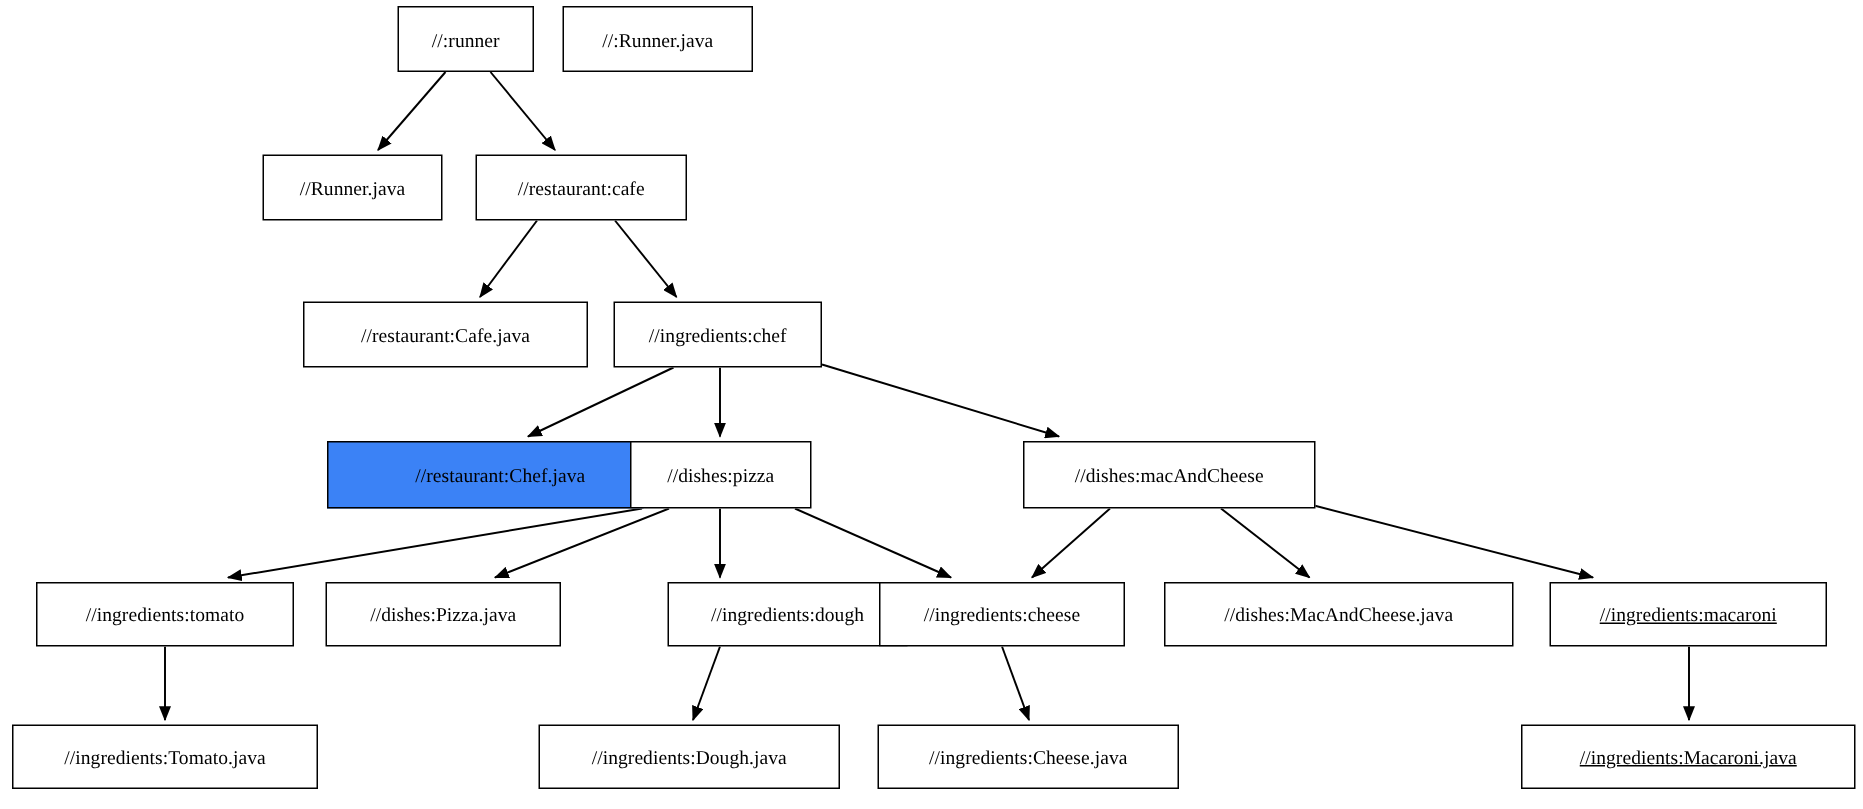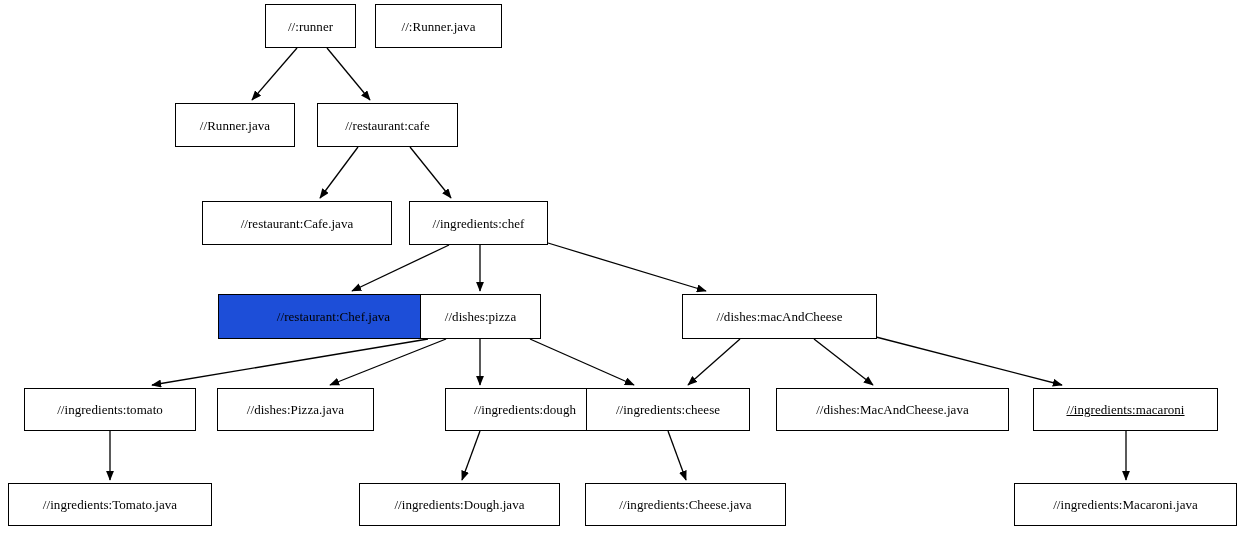--- a/index.html
+++ b/index.html
@@ -88,21 +88,21 @@
       </div>
       <div class="node" style="left: 317px; top: 103px; width: 141px; height: 44px; border-color: rgb(0, 0, 0); background: rgb(255, 255, 255);">
         <span class="node-label">//restaurant:cafe</span>
       </div>
       <div class="node" style="left: 202px; top: 201px; width: 190px; height: 44px; border-color: rgb(0, 0, 0); background: rgb(255, 255, 255);">
         <span class="node-label">//restaurant:Cafe.java</span>
       </div>
       <div class="node" style="left: 409px; top: 201px; width: 139px; height: 44px; border-color: rgb(0, 0, 0); background: rgb(255, 255, 255);">
         <span class="node-label">//ingredients:chef</span>
       </div>
-      <div class="node" style="left: 218px; top: 294px; width: 211px; height: 45px; border-color: rgb(0, 0, 0); background: #1d4ed8; padding-left: 20px;">
+      <div class="node" style="left: 218px; top: 294px; width: 211px; height: 45px; border-color: rgb(0, 0, 0); background: #3b82f6; padding-left: 20px;">
         <span class="node-label">//restaurant:Chef.java</span>
       </div>
       <div class="node" style="left: 420px; top: 294px; width: 121px; height: 45px; border-color: rgb(0, 0, 0); background: rgb(255, 255, 255);">
         <span class="node-label">//dishes:pizza</span>
       </div>
       <div class="node" style="left: 682px; top: 294px; width: 195px; height: 45px; border-color: rgb(0, 0, 0); background: rgb(255, 255, 255);">
         <span class="node-label">//dishes:macAndCheese</span>
       </div>
       <div class="node" style="left: 24px; top: 388px; width: 172px; height: 43px; border-color: rgb(0, 0, 0); background: rgb(255, 255, 255);">
         <span class="node-label">//ingredients:tomato</span>
@@ -124,18 +124,18 @@
       </div>
       <div class="node" style="left: 8px; top: 483px; width: 204px; height: 43px; border-color: rgb(0, 0, 0); background: rgb(255, 255, 255);">
         <span class="node-label">//ingredients:Tomato.java</span>
       </div>
       <div class="node" style="left: 359px; top: 483px; width: 201px; height: 43px; border-color: rgb(0, 0, 0); background: rgb(255, 255, 255);">
         <span class="node-label">//ingredients:Dough.java</span>
       </div>
       <div class="node" style="left: 585px; top: 483px; width: 201px; height: 43px; border-color: rgb(0, 0, 0); background: rgb(255, 255, 255);">
         <span class="node-label">//ingredients:Cheese.java</span>
       </div>
-      <div class="node" style="left: 1014px; top: 483px; width: 223px; height: 43px; border-color: rgb(0, 0, 0); background: rgb(255, 255, 255);">
+      <div class="node" style="left: 1014px; top: 483px; width: 223px; height: 43px; border-color: rgb(0, 0, 0); background: rgb(255, 255, 255); text-decoration: underline;">
         <span class="node-label">//ingredients:Macaroni.java</span>
       </div>
     </div>
 
 </div>
 
 </body></html>

